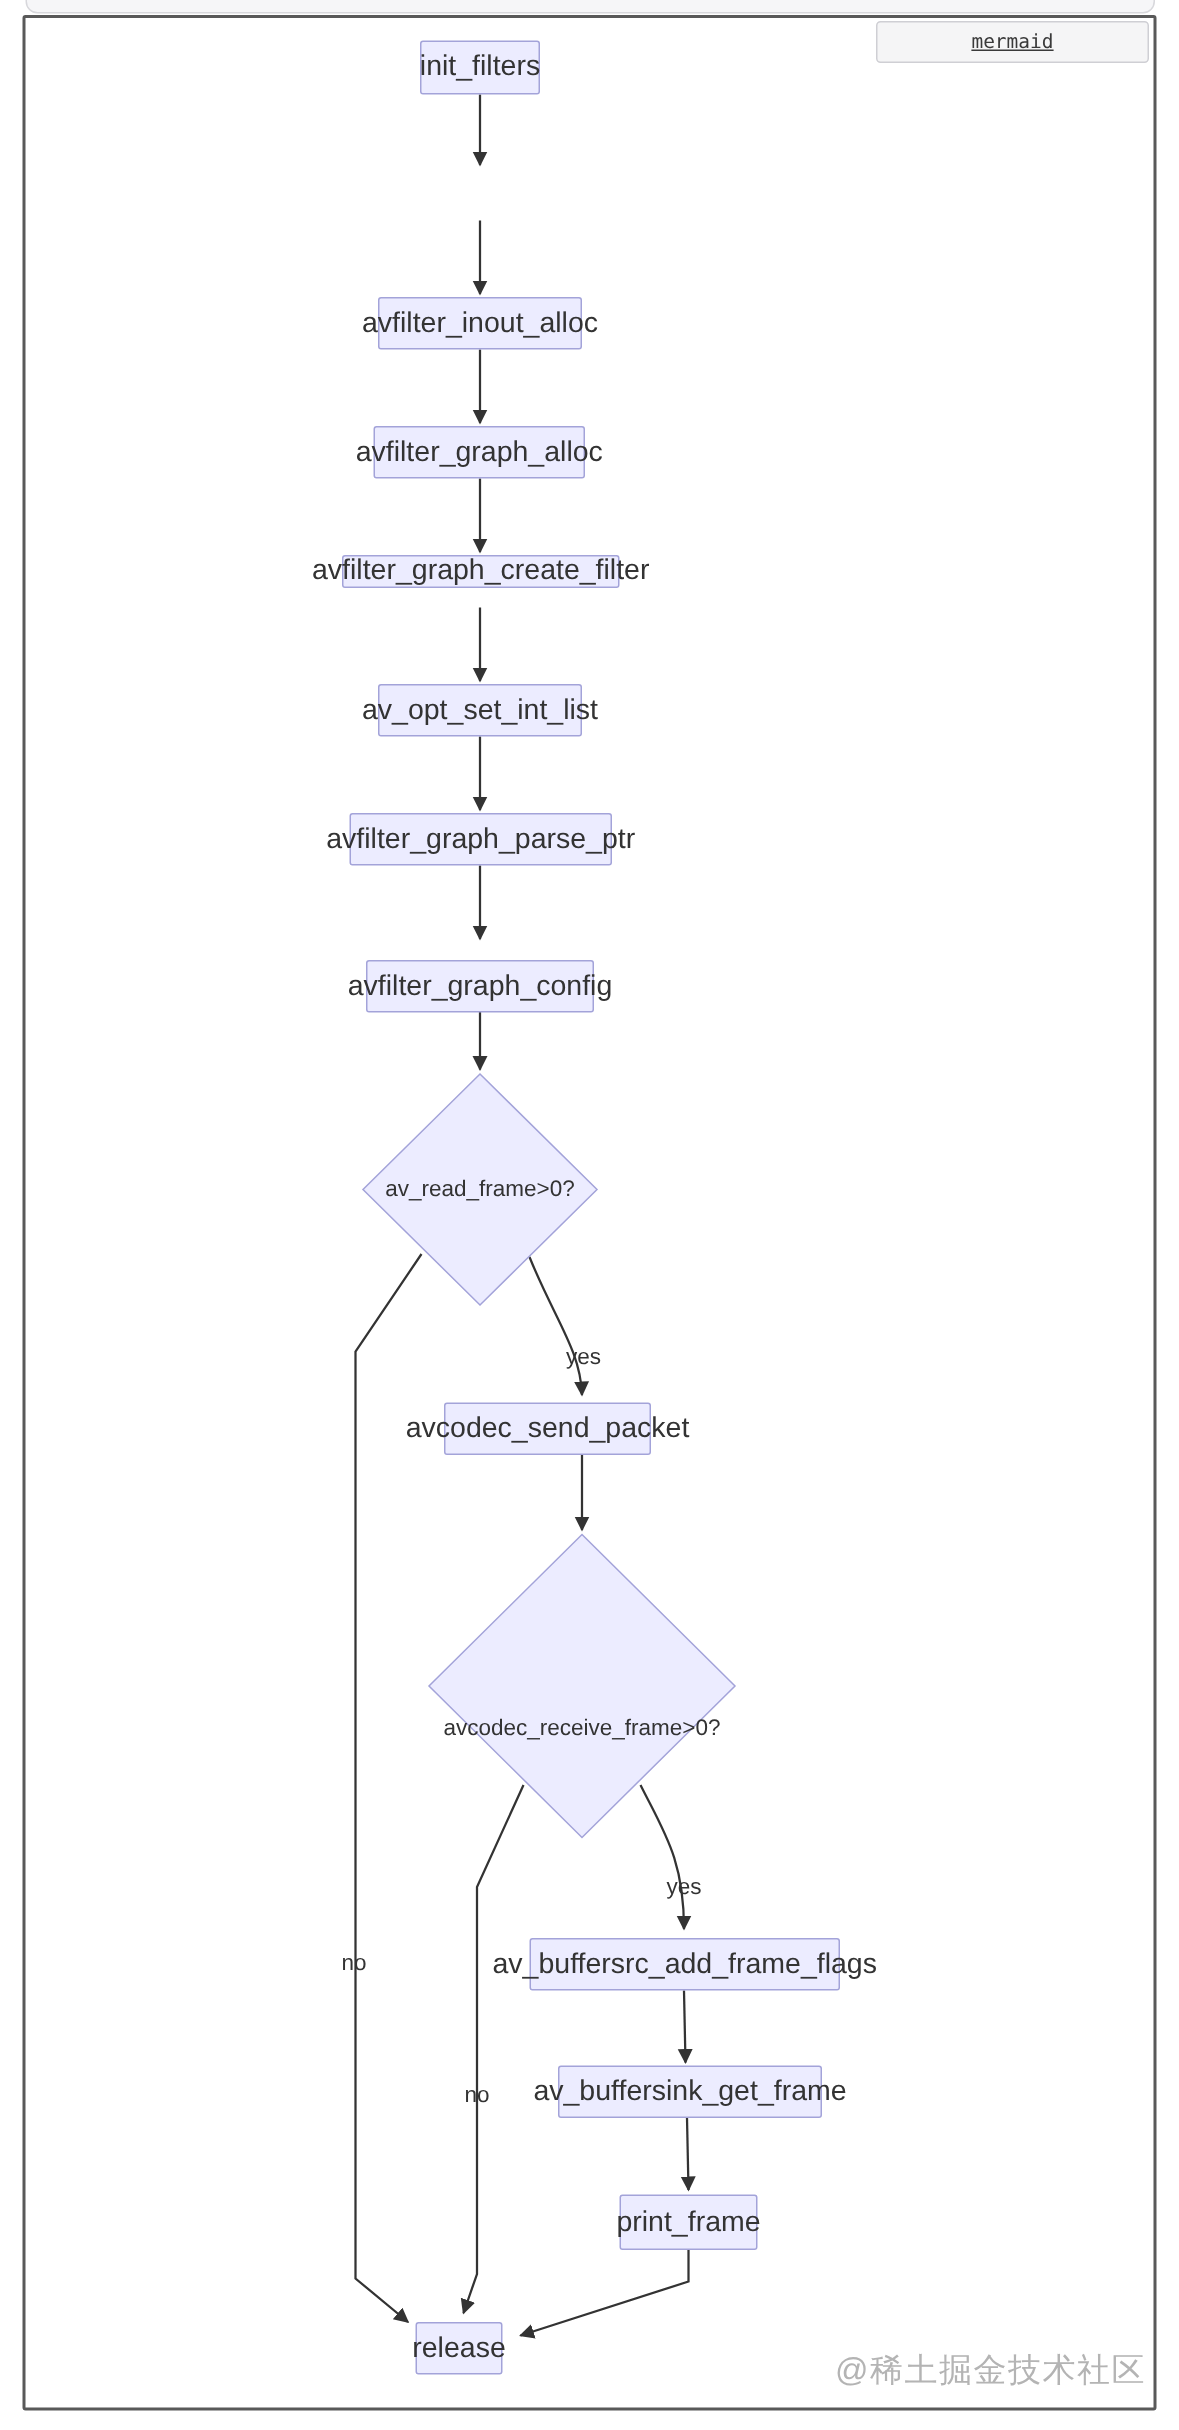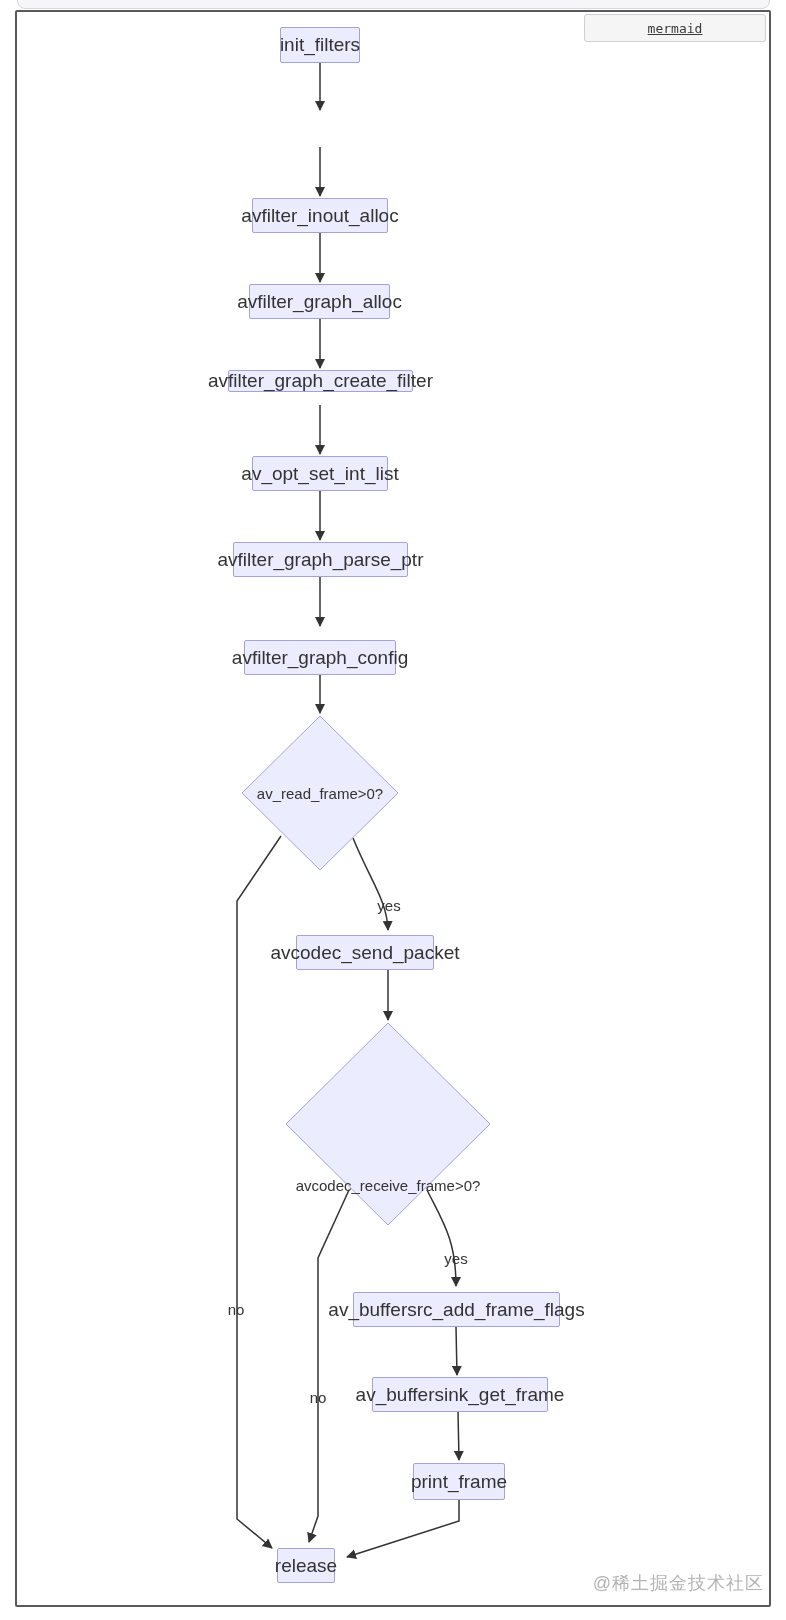--- a/index.html
+++ b/index.html
@@ -27,21 +27,21 @@
     background:#ECECFF;border:1px solid #a3a3d9;border-radius:2px;
     display:flex;align-items:center;justify-content:center;
     font-size:19px;color:#333333;white-space:nowrap;
   }
   .diamond-label,.edge-label{
     position:absolute;transform:translate(-50%,-50%);
     font-size:15px;color:#333333;white-space:nowrap;line-height:1;
   }
   .watermark{
     position:absolute;right:5px;bottom:10px;
-    font-size:18px;color:#b4b4b4;letter-spacing:1px;
+    font-size:22px;color:#b4b4b4;letter-spacing:1px;
   }
 </style>
 </head>
 <body>
 
 <div class="top-strip"></div>
 
 <div class="diagram-container">
 
   <svg class="edges" viewBox="17 12 752 1593" preserveAspectRatio="xMinYMin meet">
@@ -107,21 +107,21 @@
     <span>av_buffersink_get_frame</span>
   </div>
   <div class="node" style="left:396px;top:1451px;width:92px;height:37px">
     <span>print_frame</span>
   </div>
   <div class="node" style="left:260px;top:1536px;width:58px;height:35px">
     <span>release</span>
   </div>
 
   <div class="diamond-label" style="left:303px;top:781px">av_read_frame&gt;0?</div>
-  <div class="diamond-label" style="left:371px;top:1173px">avcodec_receive_frame&gt;0?</div>
+  <div class="diamond-label" style="left:371px;top:1140px">avcodec_receive_frame&gt;0?</div>
 
   <span class="edge-label" style="left:372px;top:893px">yes</span>
   <span class="edge-label" style="left:219px;top:1297px">no</span>
   <span class="edge-label" style="left:439px;top:1246px">yes</span>
   <span class="edge-label" style="left:301px;top:1385px">no</span>
 
   <div class="mermaid-badge">
     <span>mermaid</span>
   </div>
 

